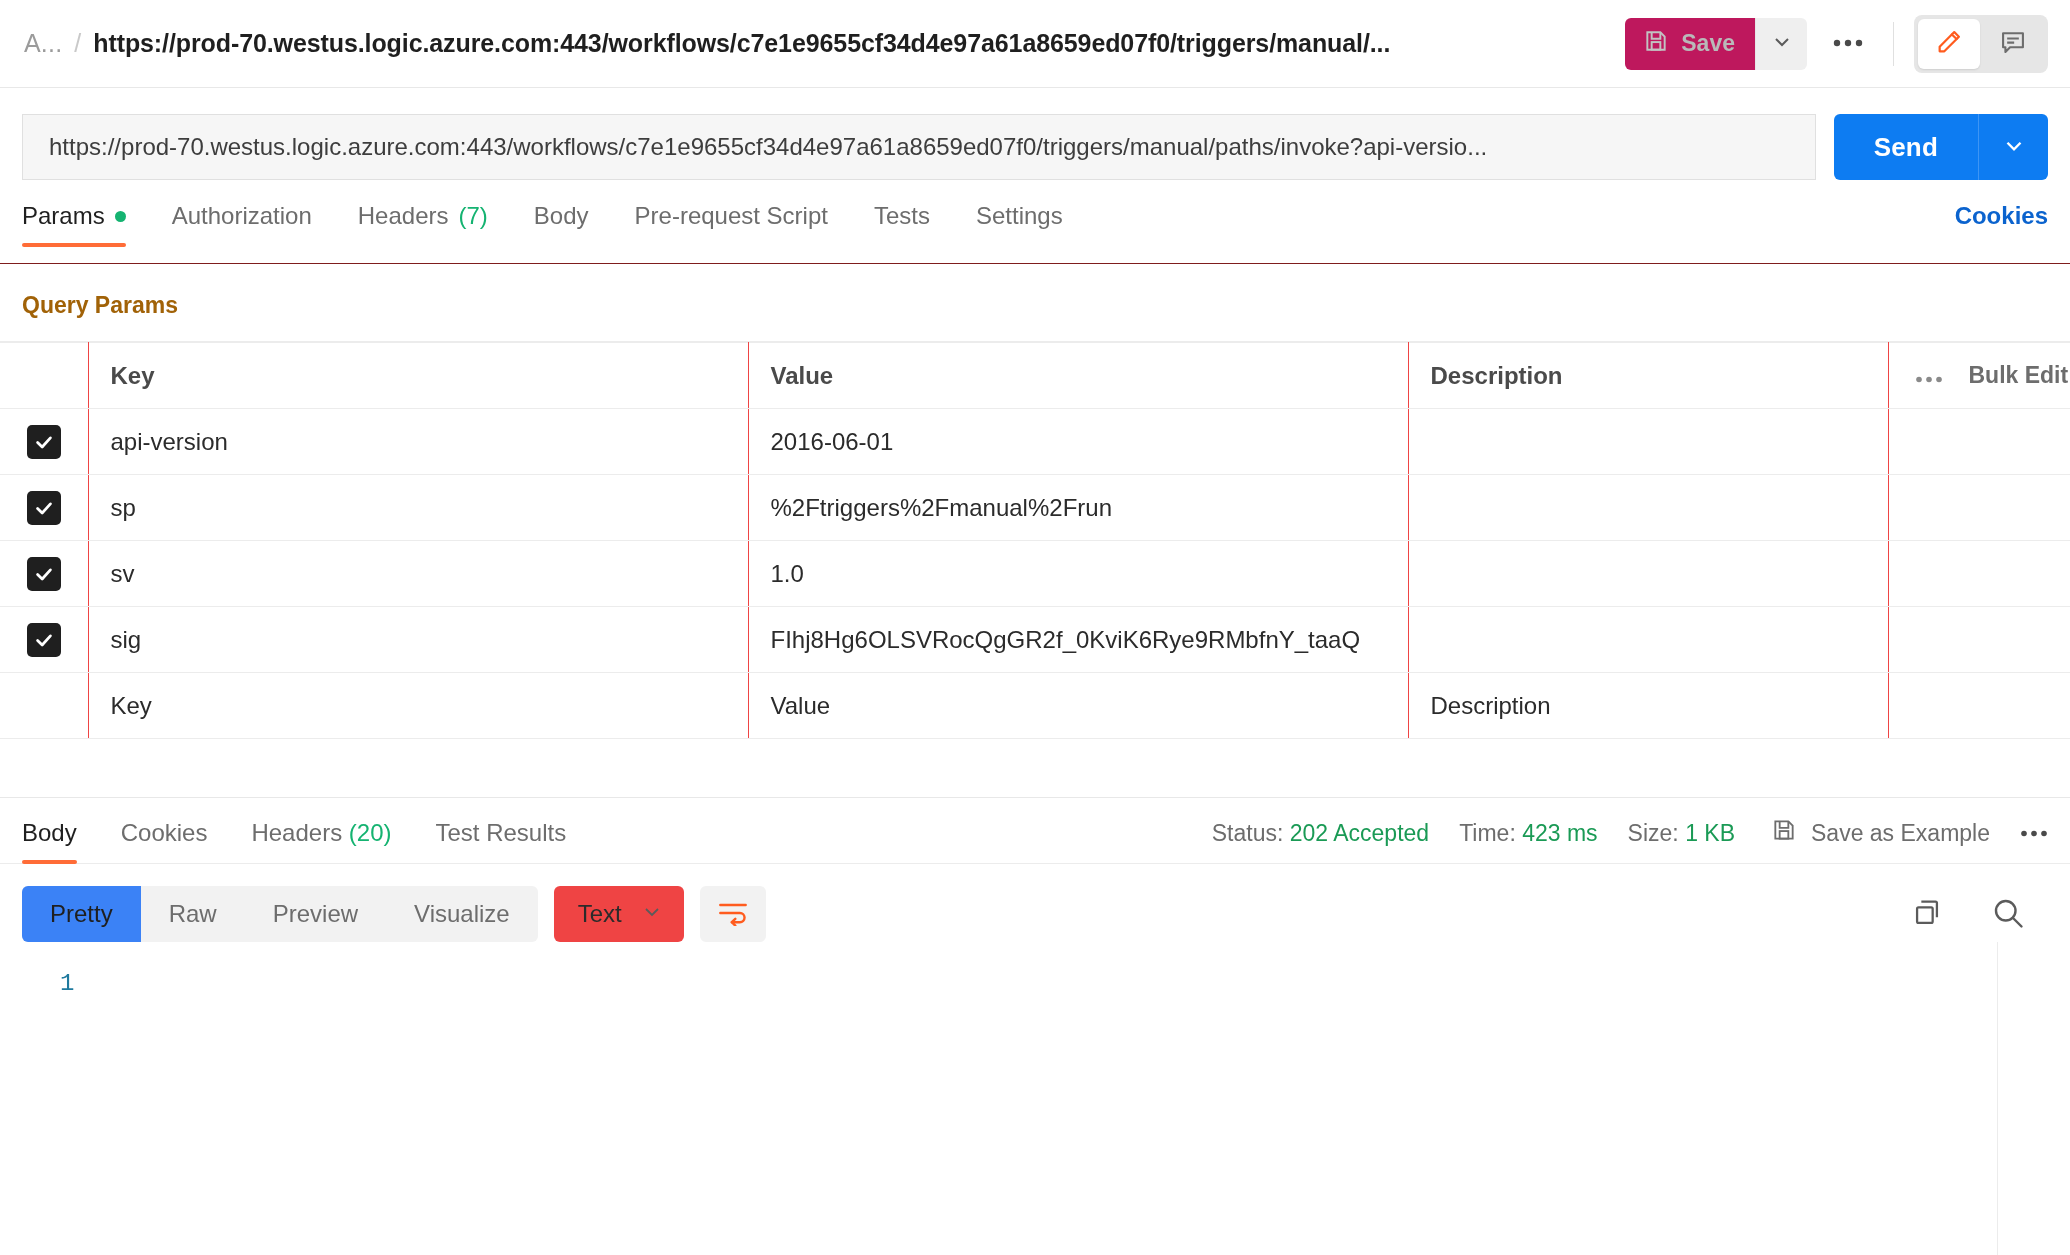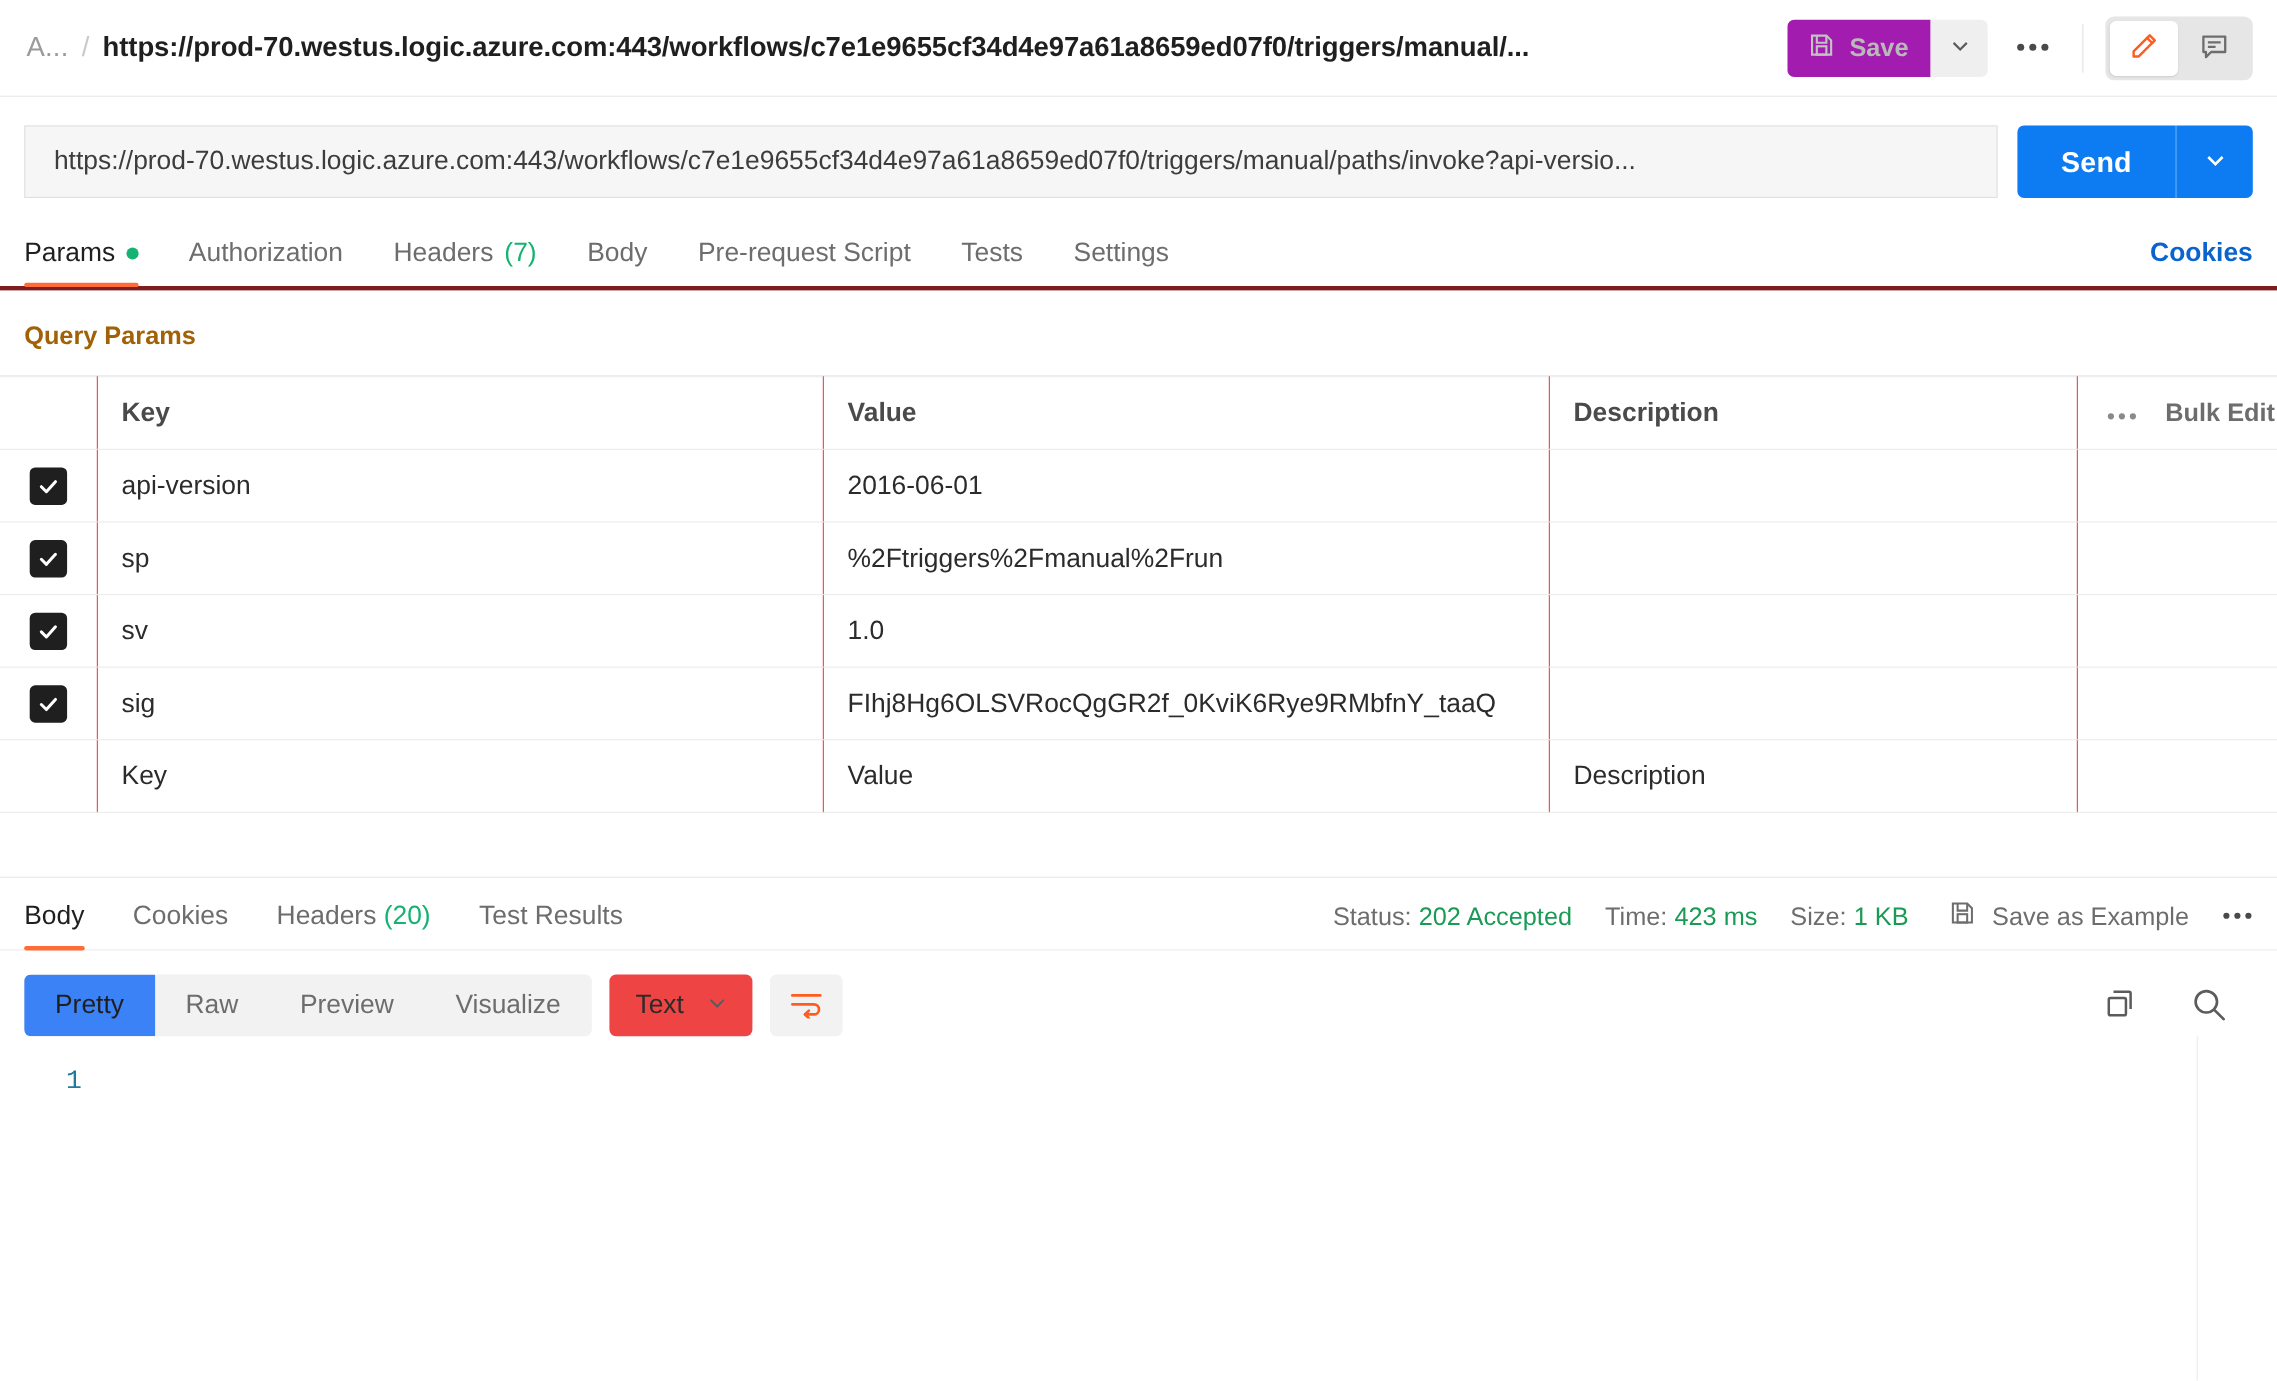--- a/index.html
+++ b/index.html
@@ -28,21 +28,21 @@
   .crumb-sep { font-size: 25px; color: #c9c9c9; margin: 0 12px; }
   .crumb-title {
     font-size: 25px; font-weight: 700; color: #1f1f1f;
     white-space: nowrap; overflow: hidden; text-overflow: ellipsis;
     max-width: 1350px; letter-spacing: -.1px;
   }
   .top-actions { display: flex; align-items: center; gap: 0; flex: 0 0 auto; }
   .save-group { display: flex; align-items: stretch; height: 52px; }
   .save-btn {
     display: flex; align-items: center; gap: 12px;
-    background: #a21caf; border: none;
+    background: #be185d; border: none;
     border-radius: 6px 0 0 6px;
     padding: 0 20px 0 18px;
     font-size: 23px; color: #b9b9b9; font-weight: 600;
     font-family: inherit; cursor: default;
   }
   .save-caret {
     width: 52px; background: #efefef; border: none;
     border-radius: 0 6px 6px 0; border-left: 1px solid #e6e6e6;
     display: flex; align-items: center; justify-content: center; cursor: pointer;
   }
@@ -90,22 +90,22 @@
     letter-spacing: .2px;
   }
   .send-caret {
     width: 70px; background: #0d7cf2; border: none;
     border-left: 1px solid #3d95f5; border-radius: 0 6px 6px 0;
     display: flex; align-items: center; justify-content: center; cursor: pointer;
   }
 
   
   .reqtabs {
-    display: flex; align-items: flex-end; padding: 0 22px;
-    border-bottom: 4px solid #7f1d1d; height: 62px; position: relative;
+    display: flex; align-items: flex-start; padding: 0 22px;
+    border-bottom: 1px solid #7f1d1d; height: 62px; position: relative;
   }
   .rtab {
     position: relative; font-size: 24px; color: #6d6d6d;
     padding: 0 0 16px 0; margin-right: 46px; cursor: pointer;
     white-space: nowrap; display: flex; align-items: center; gap: 10px;
   }
   .rtab.active { color: #1f1f1f; font-weight: 400; }
   .rtab.active::after {
     content: ""; position: absolute; left: 0; right: 0; bottom: -1px;
     height: 4px; background: #ff6c37; border-radius: 2px;

